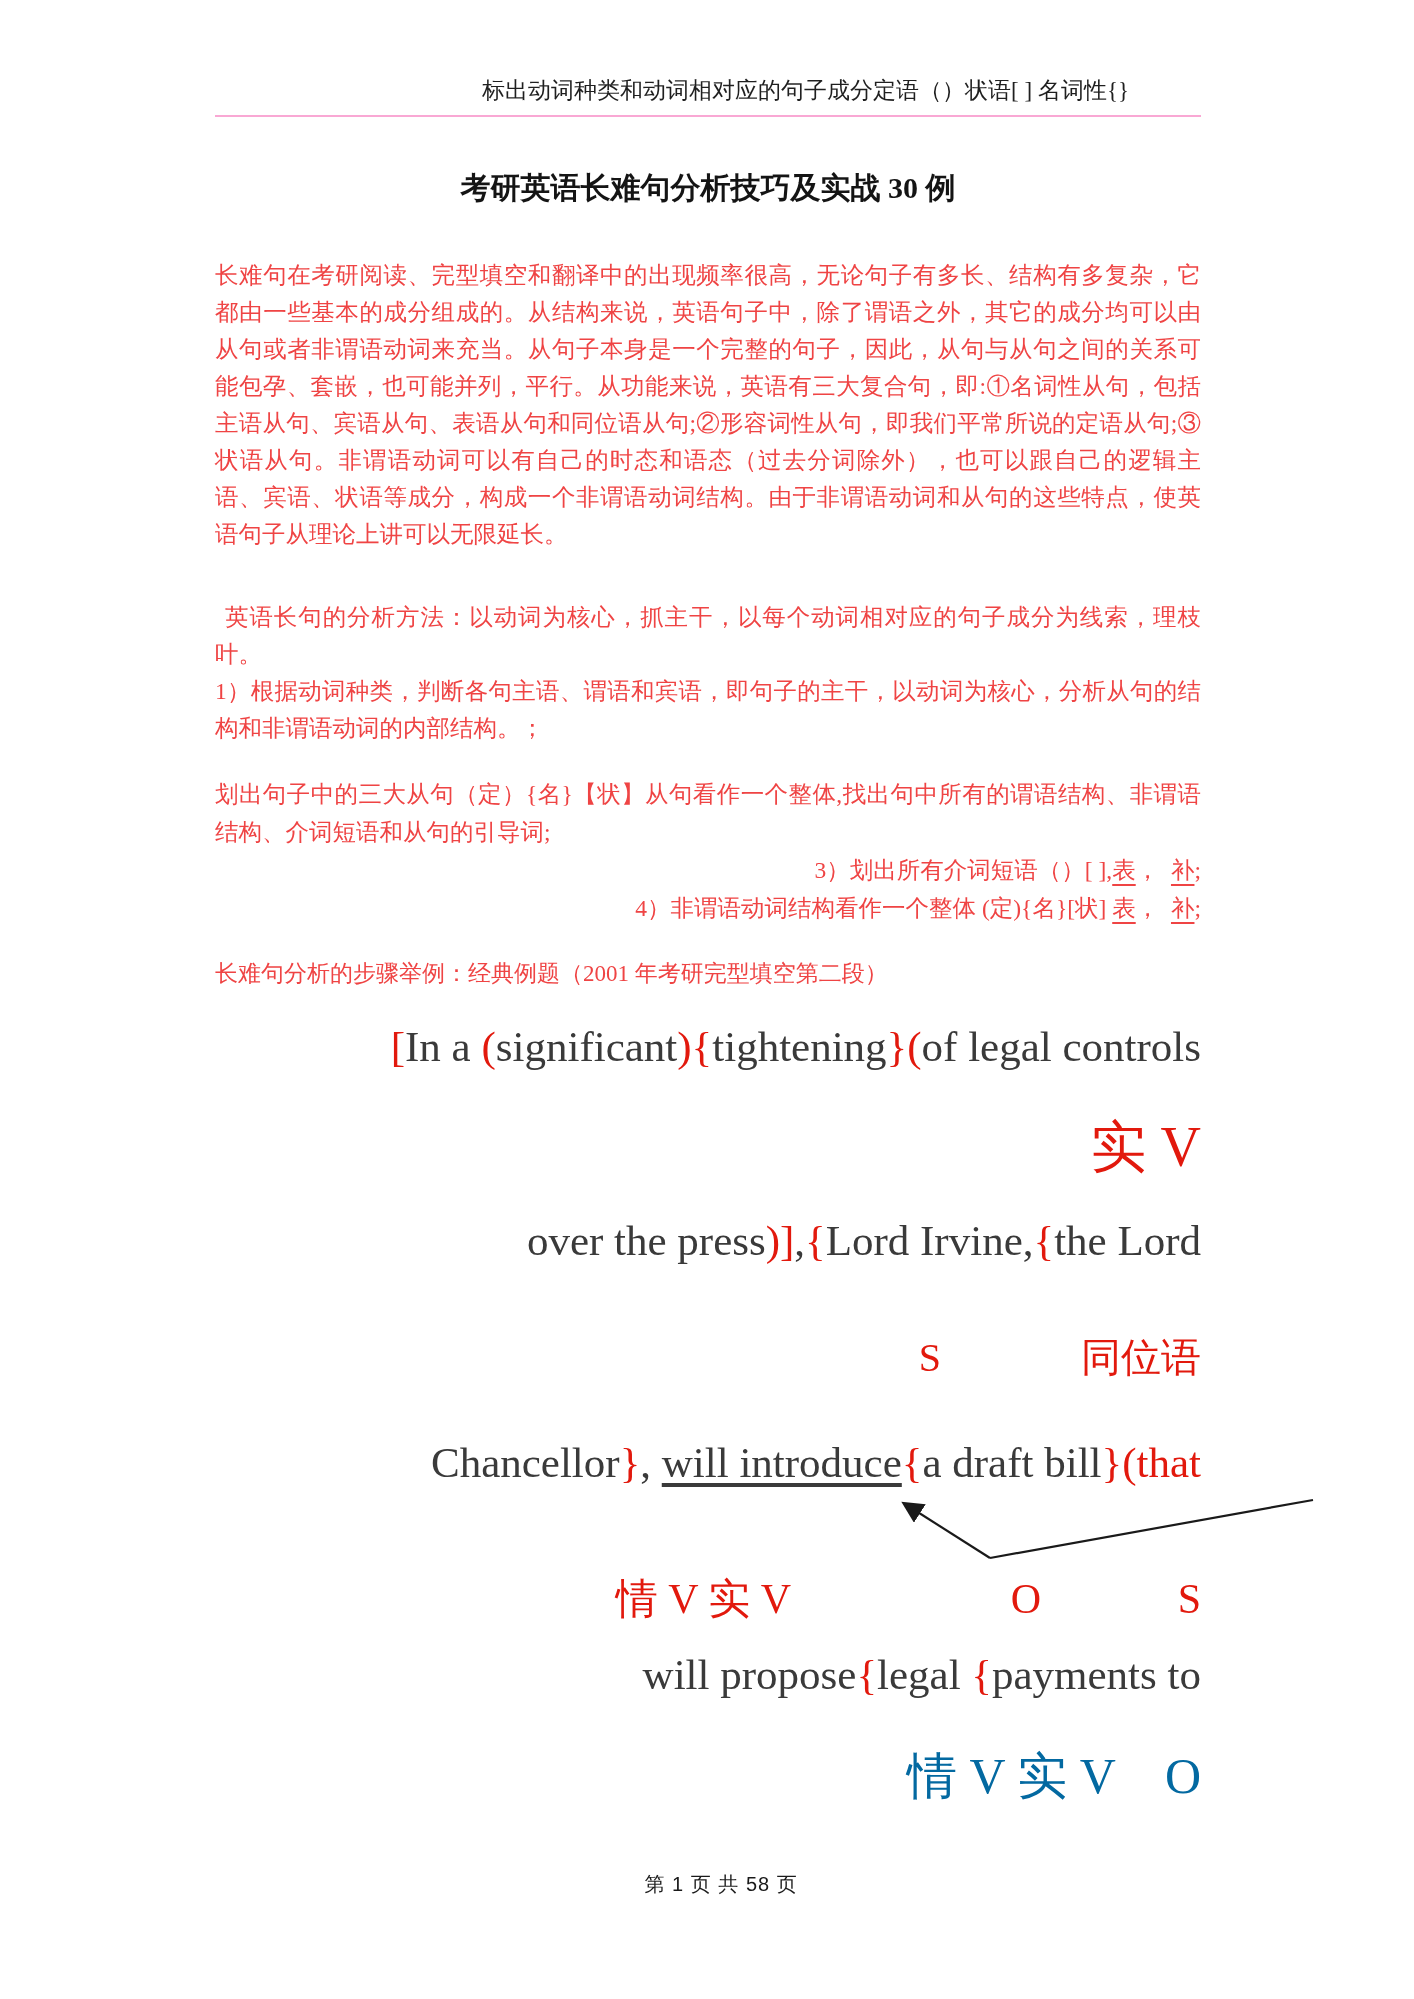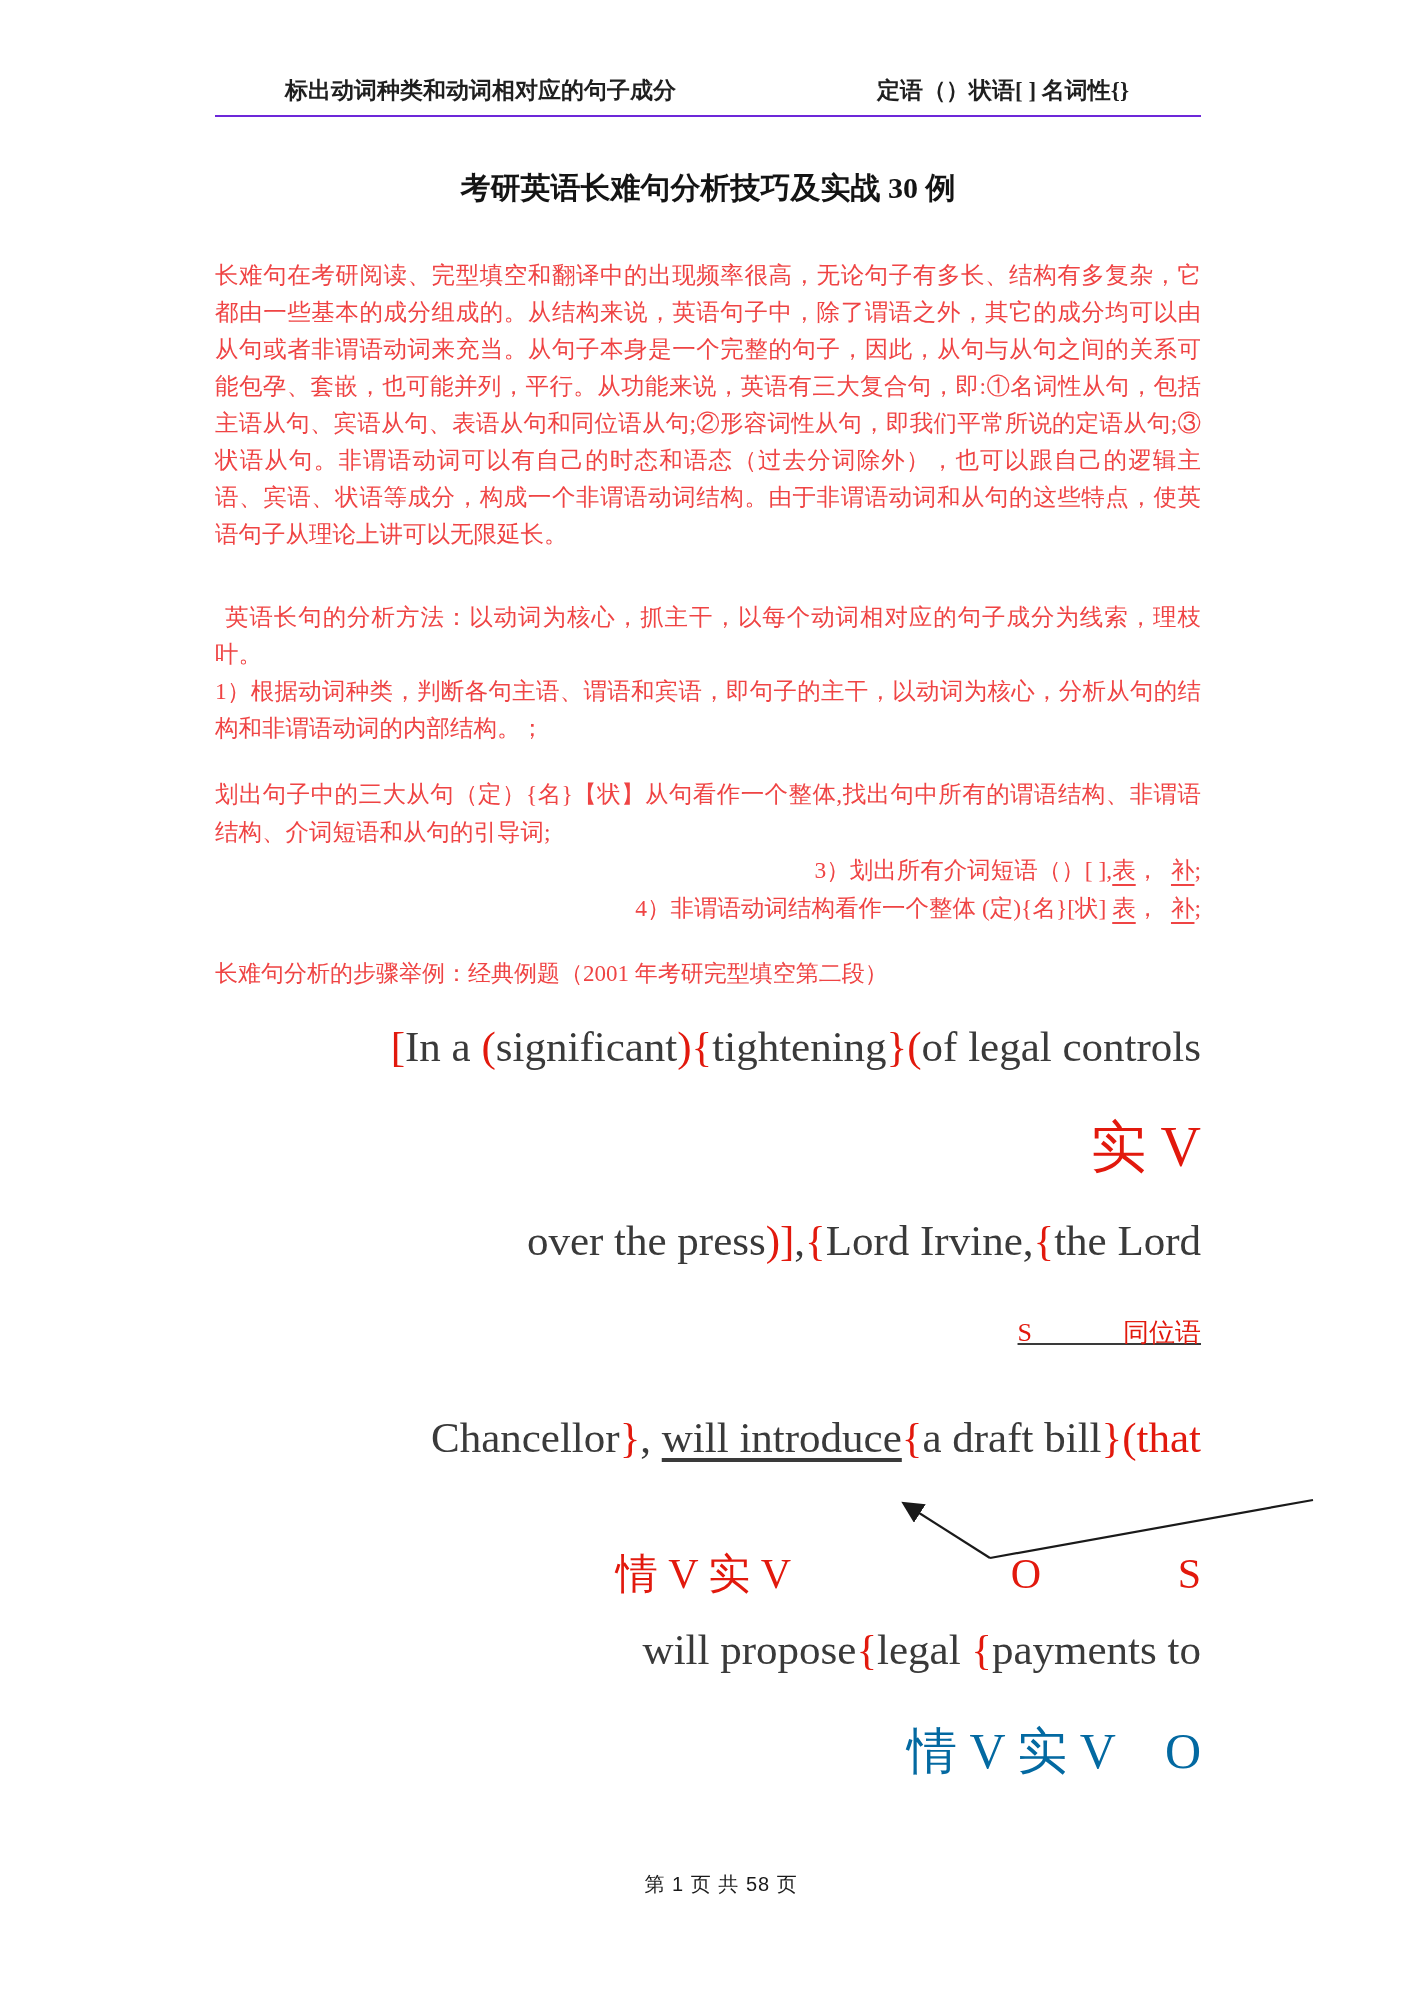--- a/index.html
+++ b/index.html
@@ -8,24 +8,24 @@
     width:1414px; height:1999px;
     background:#ffffff;
     margin:0 auto;
     font-family:"Liberation Serif","DejaVu Serif",serif;
     color:#1f1f1f;
     overflow:hidden;
   }
   .content { position:absolute; left:215px; width:986px; top:0; }
 
   .header {
-    display:flex; justify-content:space-between; align-items:flex-end;
+    display:flex; justify-content:flex-end; align-items:flex-end;
     margin-top:76px; padding-bottom:9px;
-    border-bottom:2px solid #6d28d9;
-    font-weight:bold; font-size:23px; line-height:30px;
+    border-bottom:2px solid #f9a8d4;
+    font-weight:normal; font-size:23px; line-height:30px;
   }
   .header .left  { padding-left:70px; }
   .header .right { padding-right:72px; }
 
   .title {
     margin-top:50px;
     text-align:center;
     font-weight:bold; font-size:30px; line-height:42px;
     color:#141414;
   }
@@ -40,21 +40,21 @@
   .p3 { margin-top:0; }
   .p4 { margin-top:28px; line-height:38px; }
   .p5, .p6 { line-height:38px; white-space:pre-wrap; }
   .p7 { margin-top:28px; font-size:23px; }
 
   .seg-line { white-space:pre-wrap;text-align:right; }
   .ex { color:#3a3a3a; }
   .ex1 { margin-top:24px; font-size:43px; line-height:62px; }
   .ex2 { margin-top:38px; font-size:56px; line-height:62px; }
   .ex3 { margin-top:32px; font-size:43px; line-height:62px; }
-  .ex4 { margin-top:33px; font-size:26px; line-height:56px; padding-left:400px;text-decoration:underline; }
+  .ex4 { margin-top:58px; font-size:40px; line-height:56px; padding-left:400px; }
   .ex5 { margin-top:46px; font-size:43px; line-height:62px; }
   .ex6 { margin-top:76px; font-size:42px; line-height:58px; padding-left:290px; }
   .ex7 { margin-top:16px; font-size:43px; line-height:62px; }
   .ex8 { margin-top:38px; font-size:50px; line-height:64px; }
 
   .arrow-wrap {
     position:absolute; left:885px; top:1492px;
     width:440px; height:72px;
     pointer-events:none;
   }

